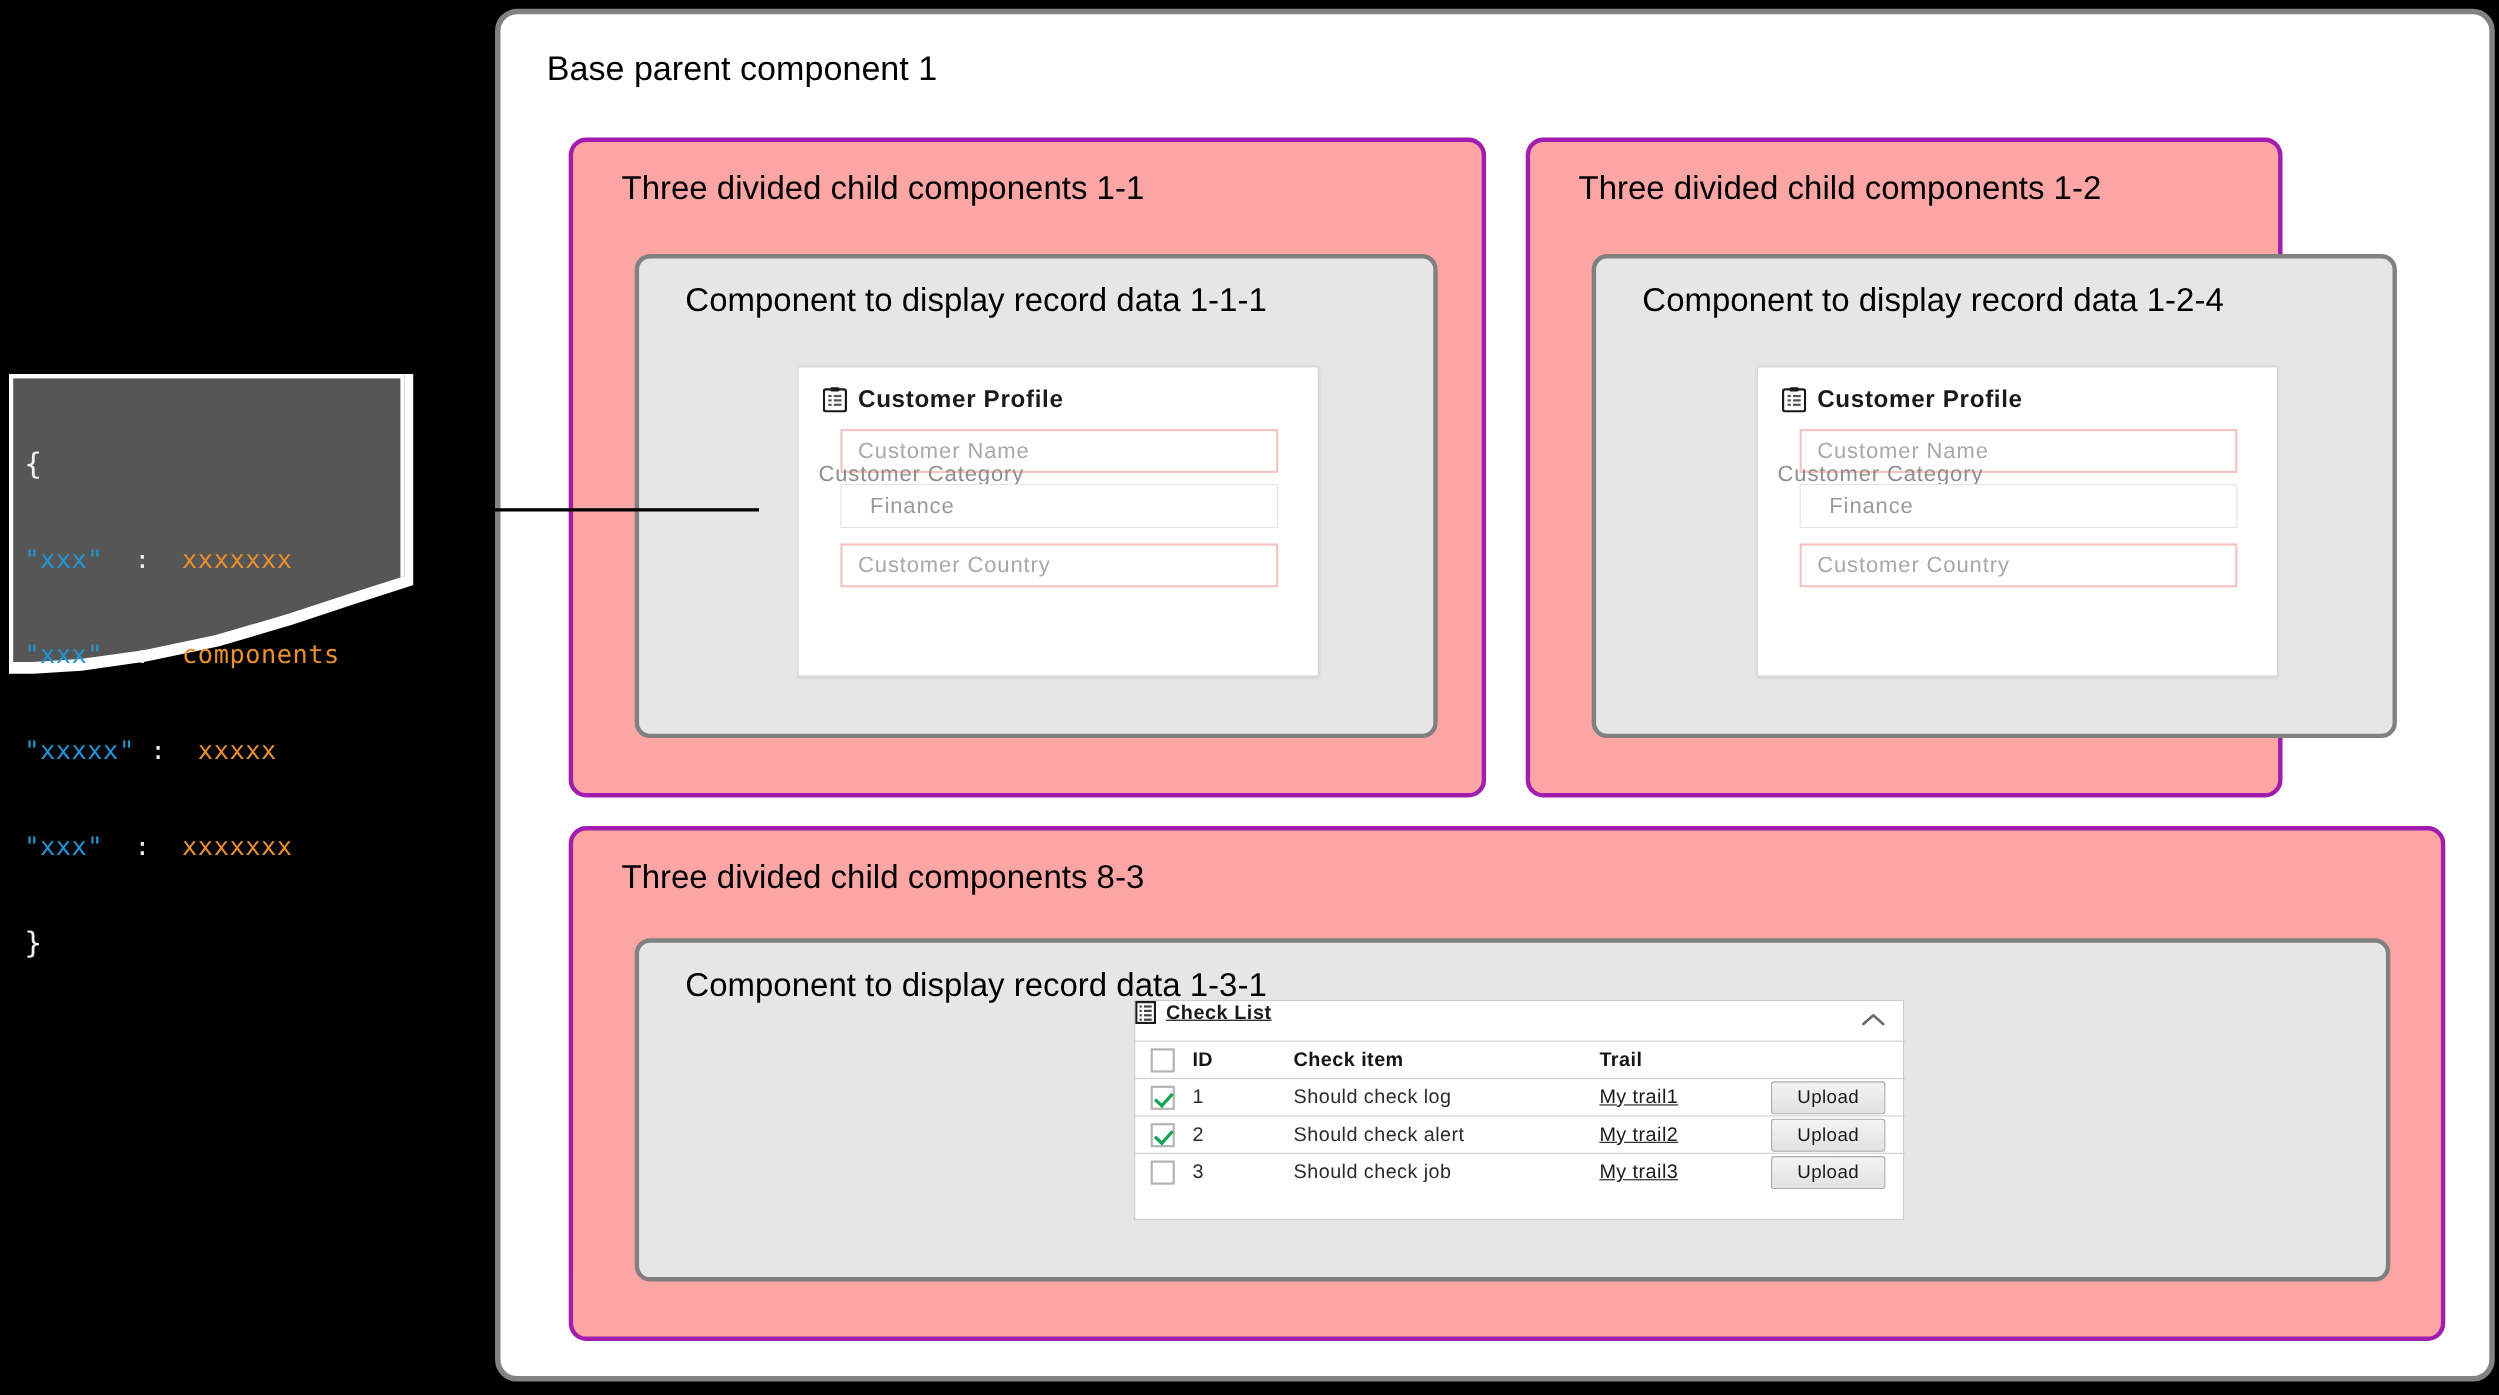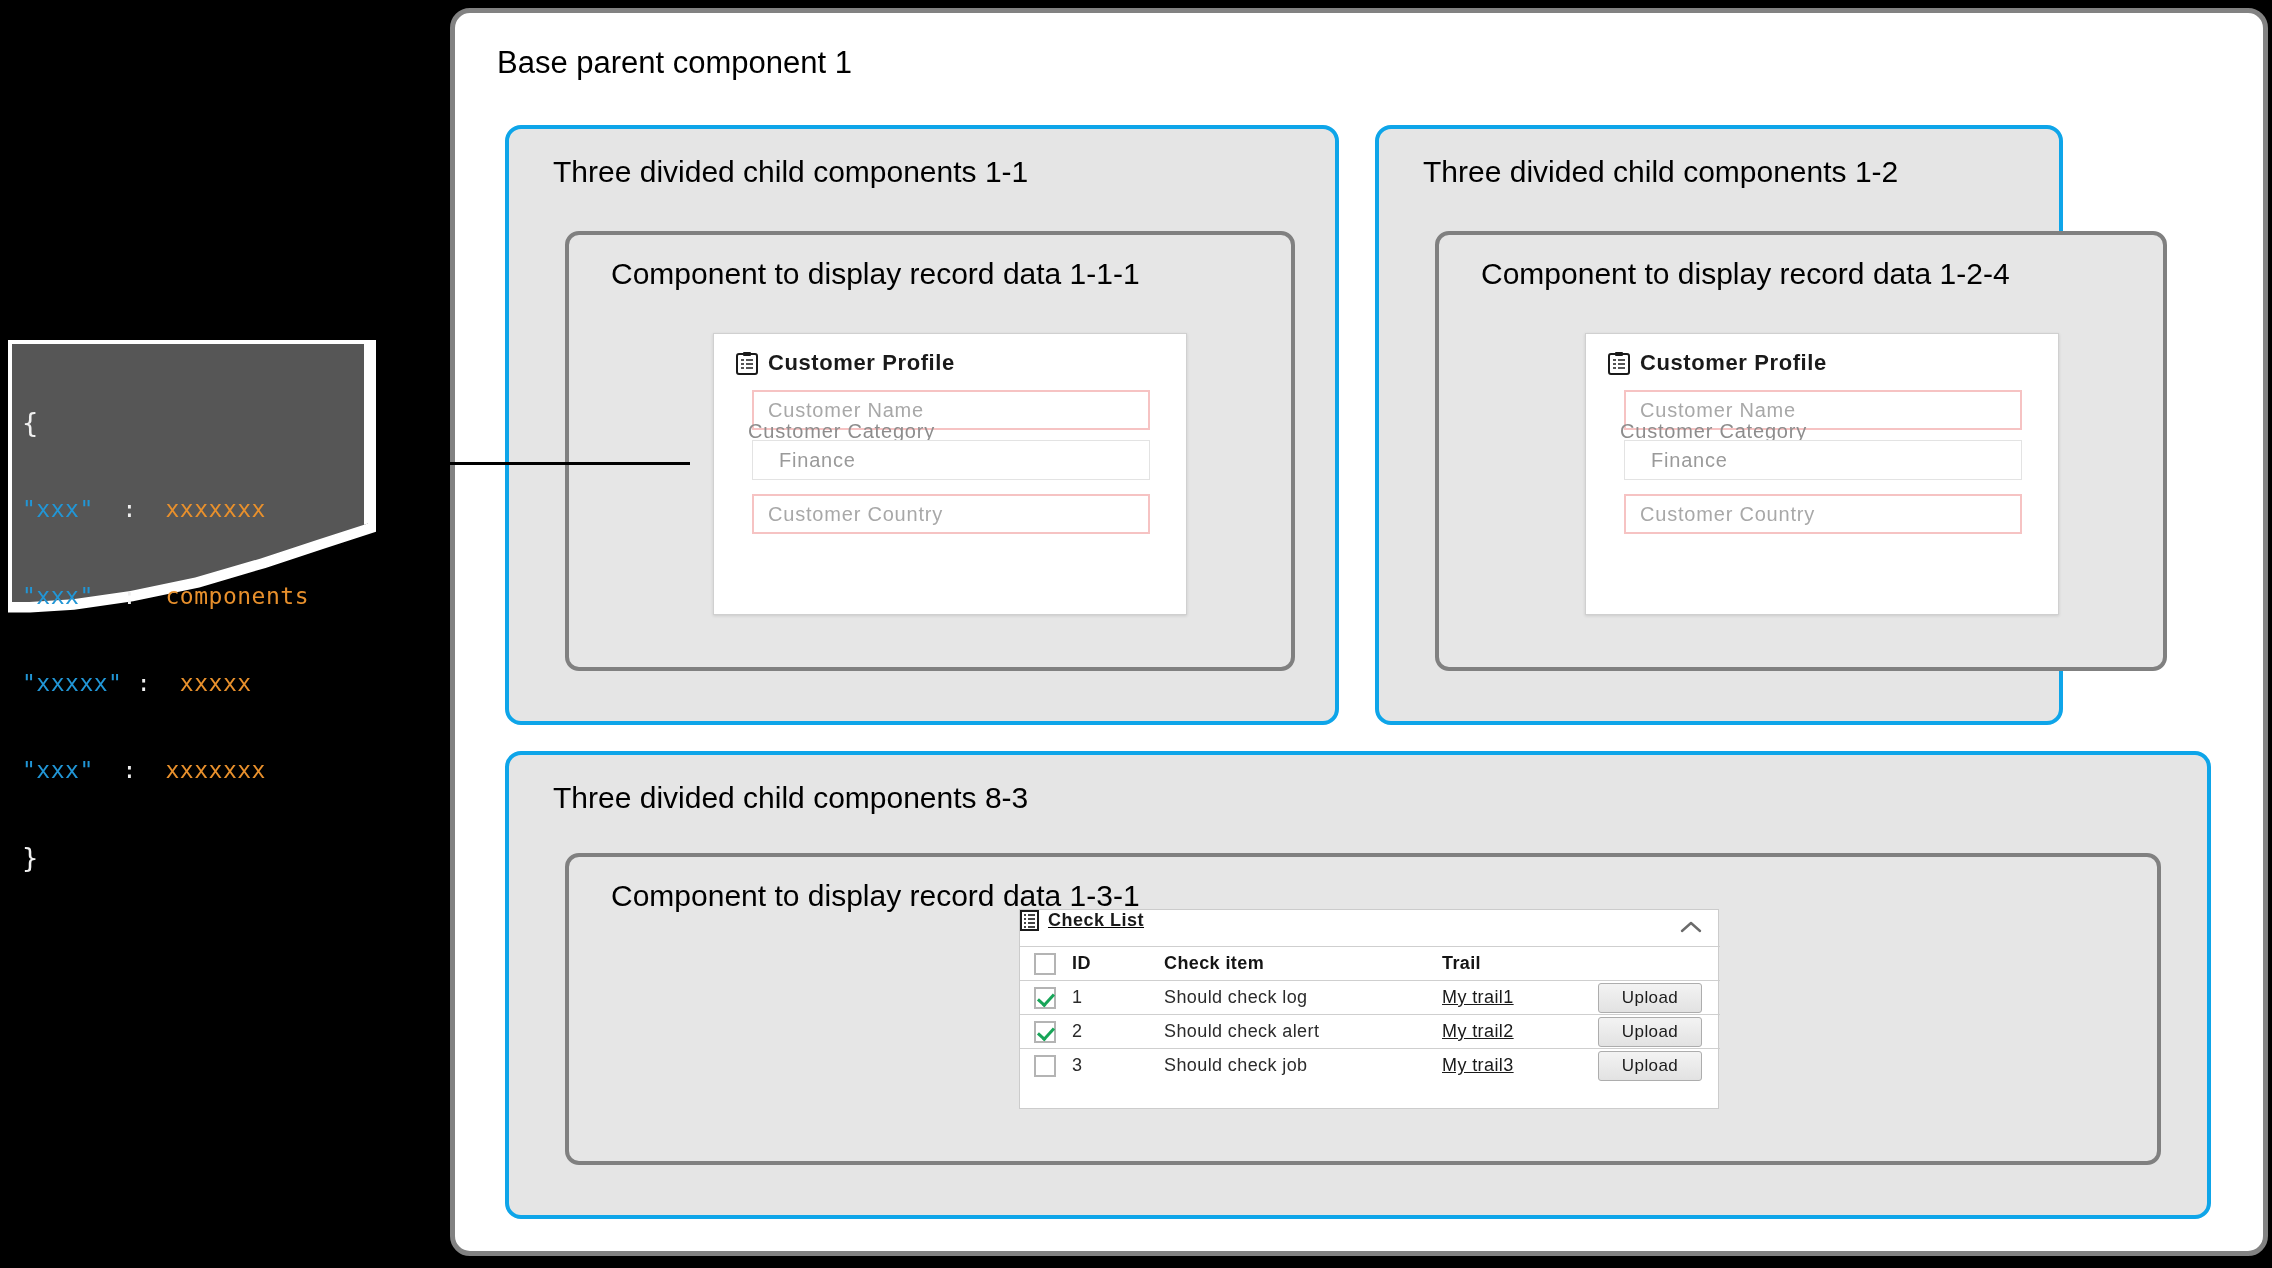--- a/index.html
+++ b/index.html
@@ -92,23 +92,24 @@
     left: 42px;
     top: 32px;
     font-size: 31px;
     color: #000000;
     white-space: nowrap;
   }
 
   
   .child-box {
     position: absolute;
-    background: #e5e5e5;
-    border: 4px solid #0ea5e9;
+    background: #fca5a5;
+    border: 4px solid #a21caf;
     border-radius: 16px;
+    margin-left: 12px;
   }
   .child-title {
     position: absolute;
     left: 44px;
     top: 26px;
     font-size: 30px;
     color: #000000;
     white-space: nowrap;
   }
 
@@ -178,21 +179,21 @@
   .field-text {
     font-size: 20px;
     color: #a8a8a8;
     letter-spacing: 0.8px;
     white-space: nowrap;
   }
   .field-text.filled { color: #9a9a9a; padding-left: 12px; }
 
   .floating-label {
     position: absolute;
-    left: 34px;
+    left: 18px;
     font-size: 20px;
     color: #8d8d8d;
     letter-spacing: 0.8px;
     white-space: nowrap;
     background: transparent;
   }
 
   #f-name-1, #f-name-2 { top: 56px; }
   #lbl-cat-1, #lbl-cat-2 { top: 86px; }
   #f-cat-1, #f-cat-2   { top: 106px; }

